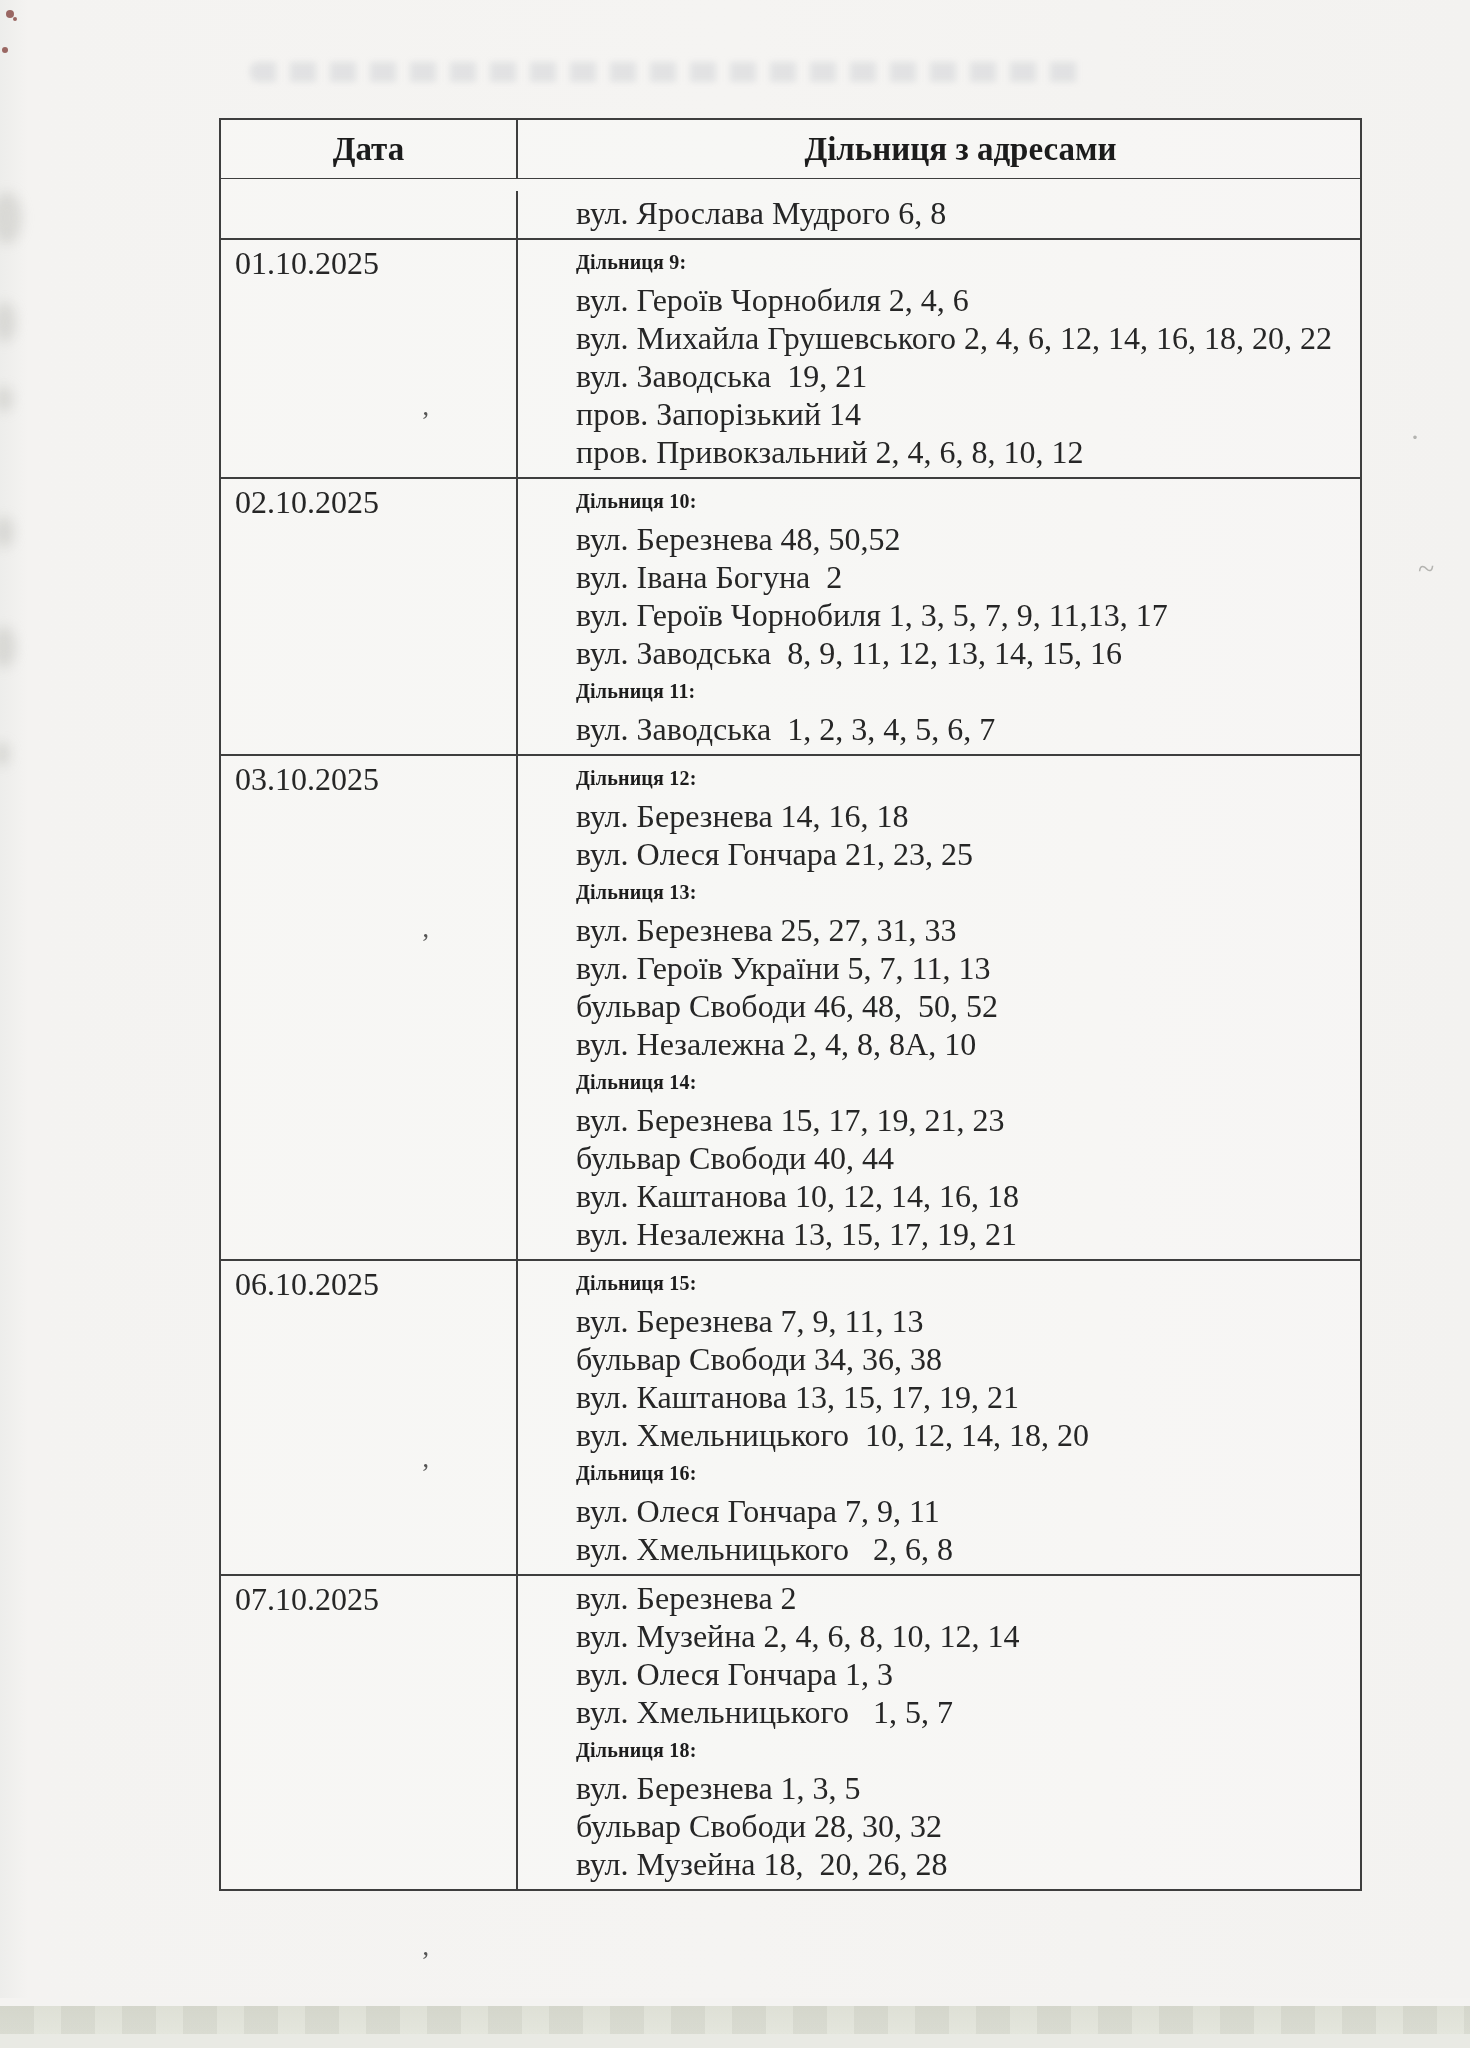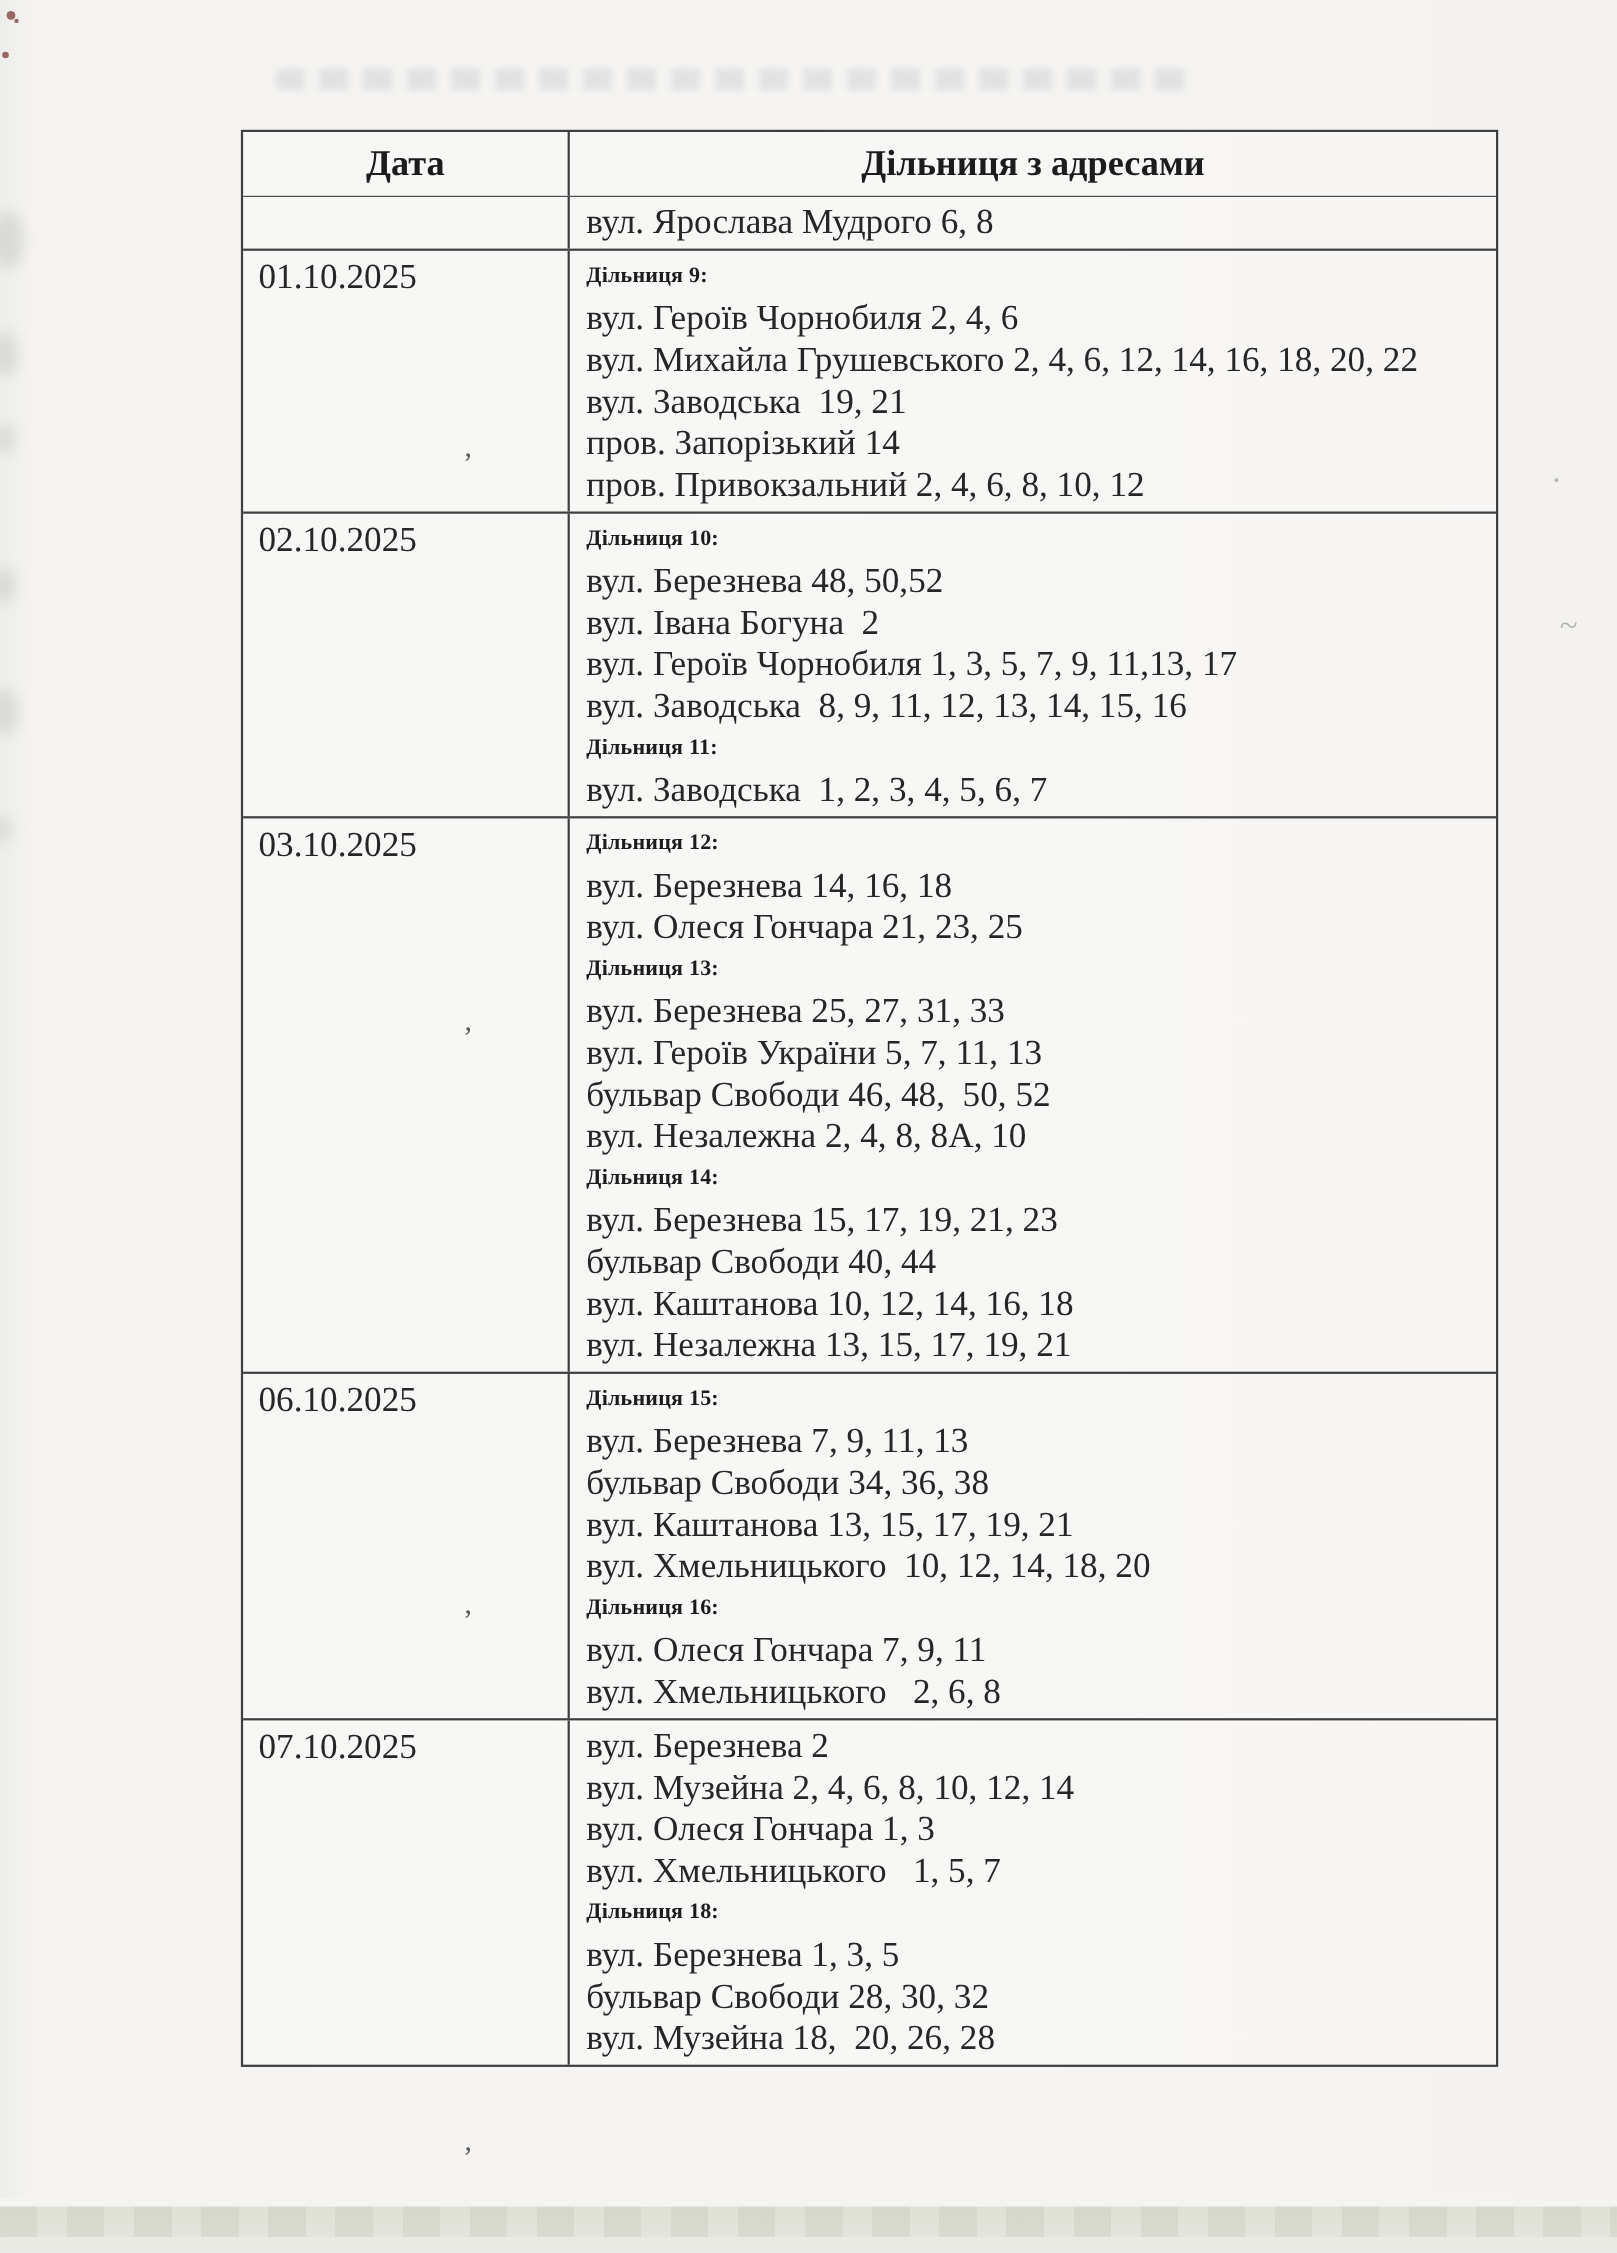--- a/index.html
+++ b/index.html
@@ -19,22 +19,22 @@
   .red-dot{position:absolute;background:#7e3a34;border-radius:50%;opacity:.75;}
   .stray{position:absolute;color:#3a3a3a;font-size:27px;line-height:1;opacity:.85;}
   .squiggle{position:absolute;color:#8a8a86;font-size:30px;opacity:.6;}
 
   
   .doc-table{
     position:absolute;left:219px;top:118px;width:1143px;
     border:2px solid #3e3e3e;background:rgba(255,255,255,.25);
     box-sizing:border-box;color:#262626;
   }
-  .row{display:flex;border-top:2px solid #3e3e3e;}
-  .row.first{border-top:none;}
+  .row{display:flex;border-top:2px solid #3e3e3e;gap:43px;}
+  .row.first{border-top:none;margin-top:12px;}
   .header-row{border-top:none;border-bottom:1px solid #3e3e3e;}
   .cell{box-sizing:border-box;}
   .date-cell{
     width:297px;flex:0 0 297px;border-right:2px solid #3e3e3e;
     padding:4px 6px 4px 14px;font-size:32px;line-height:38px;white-space:pre;
   }
   .addr-cell{flex:1 1 auto;padding:3px 6px 6px 15px;}
   .line{font-size:32px;line-height:38px;white-space:pre;}
   .line.bold{font-weight:bold;font-size:20px;color:#1c1c1c;letter-spacing:.2px;}
   .header-row .cell{

